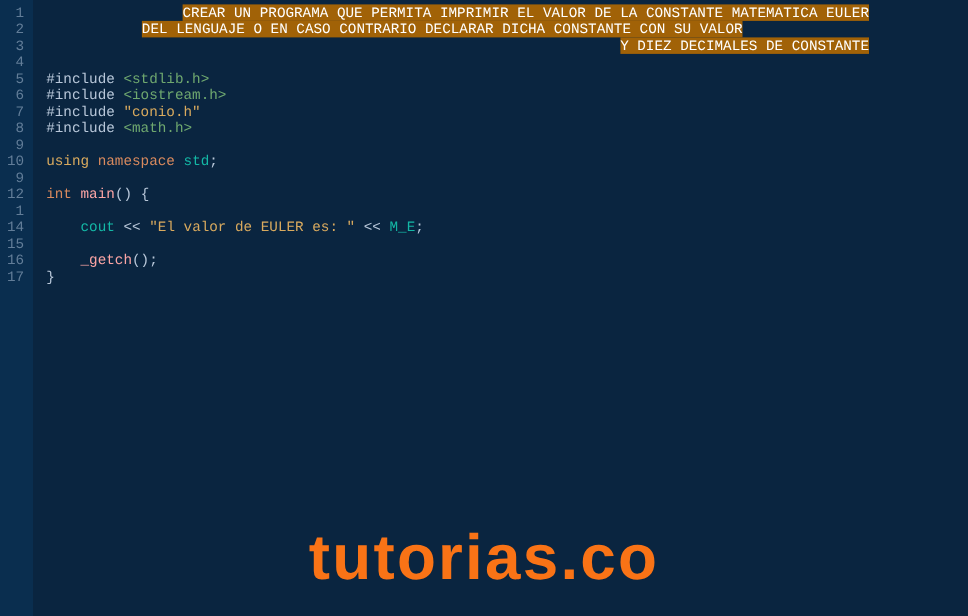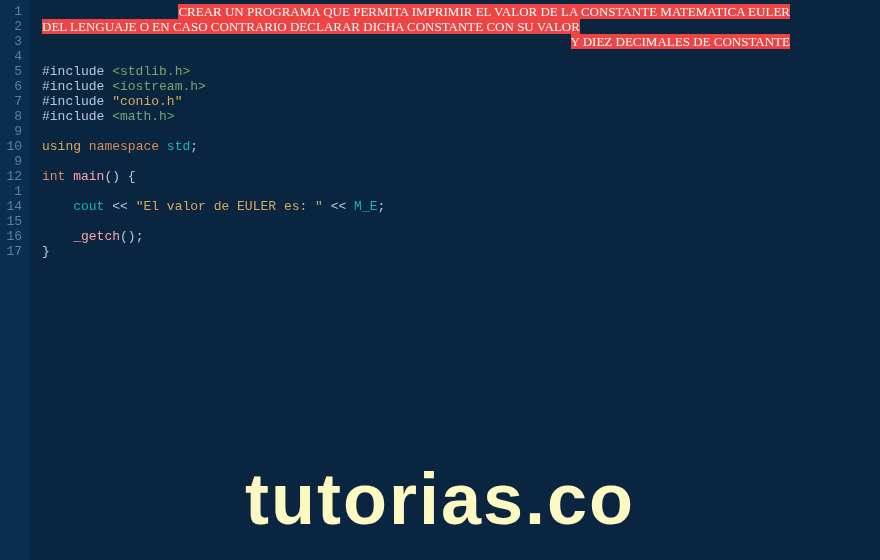--- a/index.html
+++ b/index.html
@@ -34,43 +34,42 @@
   padding: 4px 0 4px 12px;
   color: #d8dee9;
   position: relative;
 }
 .code-line {
   height: 15px;
   line-height: 15px;
   white-space: pre;
 }
 .highlight-comment {
-  background: #ef4444;
+  background: #a16207;
   color: #fff;
-  font-family: Liberation Serif, serif;
 }
 .tk-directive { color: #b8c7d9; }
 .tk-include { color: #6fa86f; }
 .tk-string { color: #d9aa5e; }
 .tk-keyword { color: #d9aa5e; }
 .tk-keyword2 { color: #d98a5e; }
 .tk-type { color: #d98a5e; }
 .tk-func { color: #fca5a5; }
 .tk-punct { color: #b8c7d9; }
 .tk-ident { color: #14b8a6; }
 .tk-semi { color: #b8c7d9; }
 .watermark {
   position: absolute;
   bottom: 20px;
   left: 50%;
   transform: translateX(-50%);
-  font-size: 72px;
+  font-size: 58px;
   font-weight: bold;
   font-family: Arial, sans-serif;
-  color: #fef9c3;
+  color: #f97316;
   letter-spacing: 2px;
   pointer-events: none;
   user-select: none;
 }
 </style>
 </head>
 <body>
 
 <div class="editor">
   <div class="gutter" id="gutter">
@@ -87,21 +86,21 @@
       <div class="gutter-line">9</div>
       <div class="gutter-line">12</div>
       <div class="gutter-line">1</div>
       <div class="gutter-line">14</div>
       <div class="gutter-line">15</div>
       <div class="gutter-line">16</div>
       <div class="gutter-line">17</div>
     </div>
   <div class="code-area" id="code">
       <div class="code-line" style="text-align: right; padding-right: 90px;"><span class="highlight-comment">CREAR UN PROGRAMA QUE PERMITA IMPRIMIR EL VALOR DE LA CONSTANTE MATEMATICA EULER</span></div>
-      <div class="code-line" style="text-align: left; padding-right: 118px;"><span class="highlight-comment">DEL LENGUAJE O EN CASO CONTRARIO DECLARAR DICHA CONSTANTE CON SU VALOR</span></div>
+      <div class="code-line" style="text-align: center; padding-right: 118px;"><span class="highlight-comment">DEL LENGUAJE O EN CASO CONTRARIO DECLARAR DICHA CONSTANTE CON SU VALOR</span></div>
       <div class="code-line" style="text-align: right; padding-right: 90px;"><span class="highlight-comment">Y DIEZ DECIMALES DE CONSTANTE</span></div>
       <div class="code-line"></div>
       <div class="code-line"><span class="tk-directive">#include </span><span class="tk-include">&lt;stdlib.h&gt;</span></div>
       <div class="code-line"><span class="tk-directive">#include </span><span class="tk-include">&lt;iostream.h&gt;</span></div>
       <div class="code-line"><span class="tk-directive">#include </span><span class="tk-string">"conio.h"</span></div>
       <div class="code-line"><span class="tk-directive">#include </span><span class="tk-include">&lt;math.h&gt;</span></div>
       <div class="code-line"></div>
       <div class="code-line"><span class="tk-keyword">using</span><span> </span><span class="tk-keyword2">namespace</span><span> </span><span class="tk-ident">std</span><span class="tk-semi">;</span></div>
       <div class="code-line"></div>
       <div class="code-line"><span class="tk-type">int</span><span> </span><span class="tk-func">main</span><span class="tk-punct">() {</span></div>

